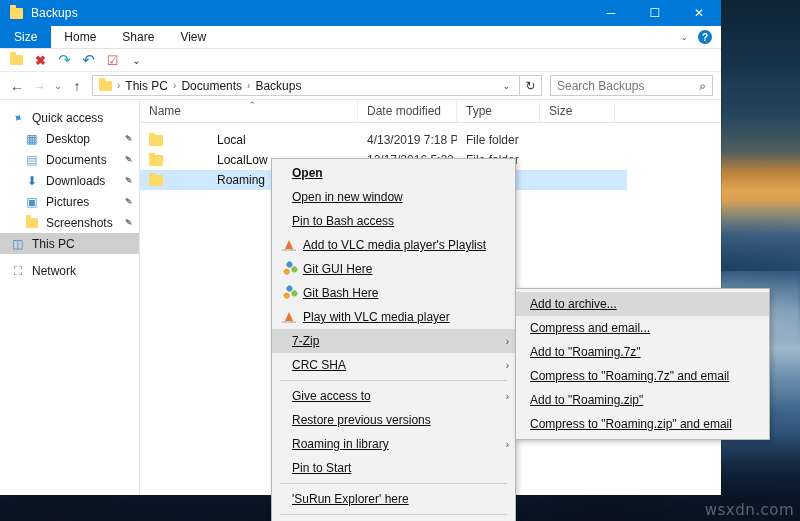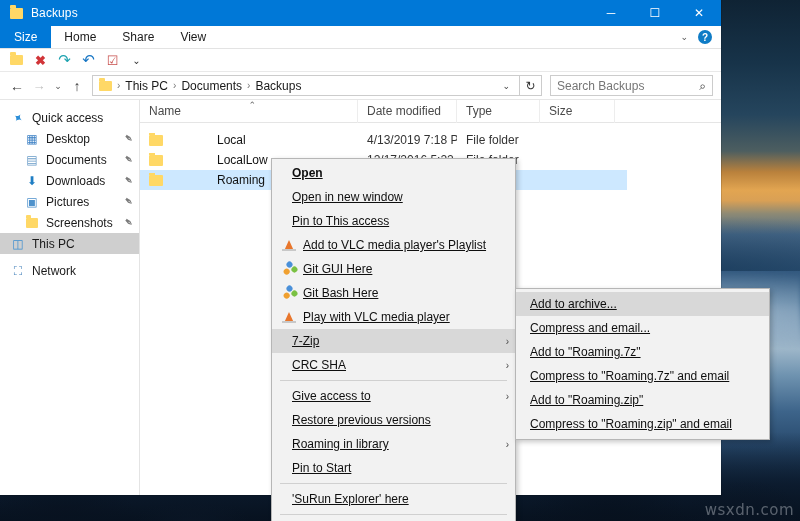--- a/index.html
+++ b/index.html
@@ -429,21 +429,21 @@
 </div>
 
 <div id="ctxmenu">
   <div class="mi bold">
     <span class="milabel">Open</span>
   </div>
   <div class="mi">
     <span class="milabel">Open in new window</span>
   </div>
   <div class="mi">
-    <span class="milabel">Pin to This access</span>
+    <span class="milabel">Pin to Bash access</span>
   </div>
   <div class="mi">
     <span class="micon">
         <span class="vlc-cone"></span>
       </span>
     <span class="milabel">Add to VLC media player's Playlist</span>
   </div>
   <div class="mi">
     <span class="micon">
         <span class="git-ic">

